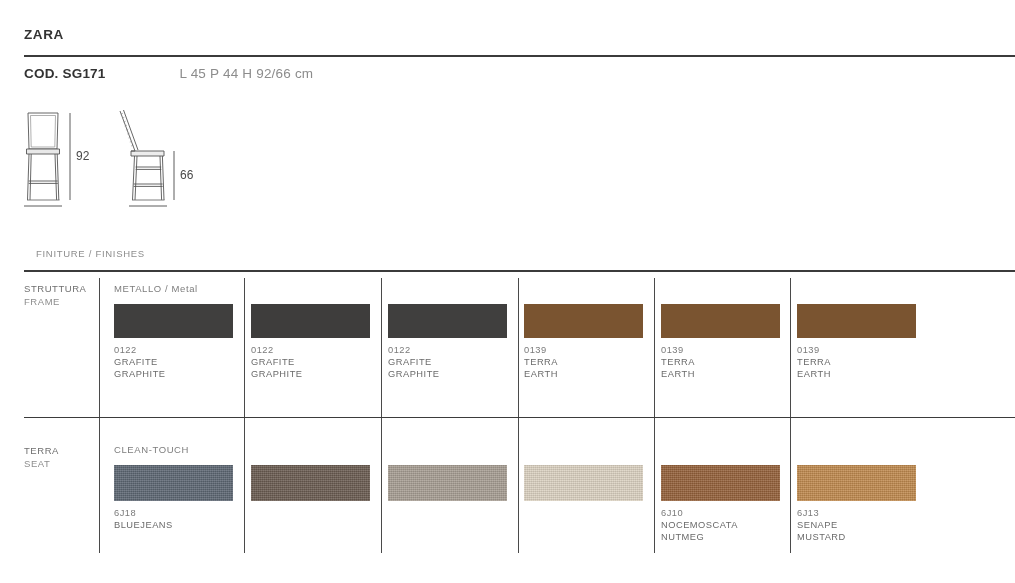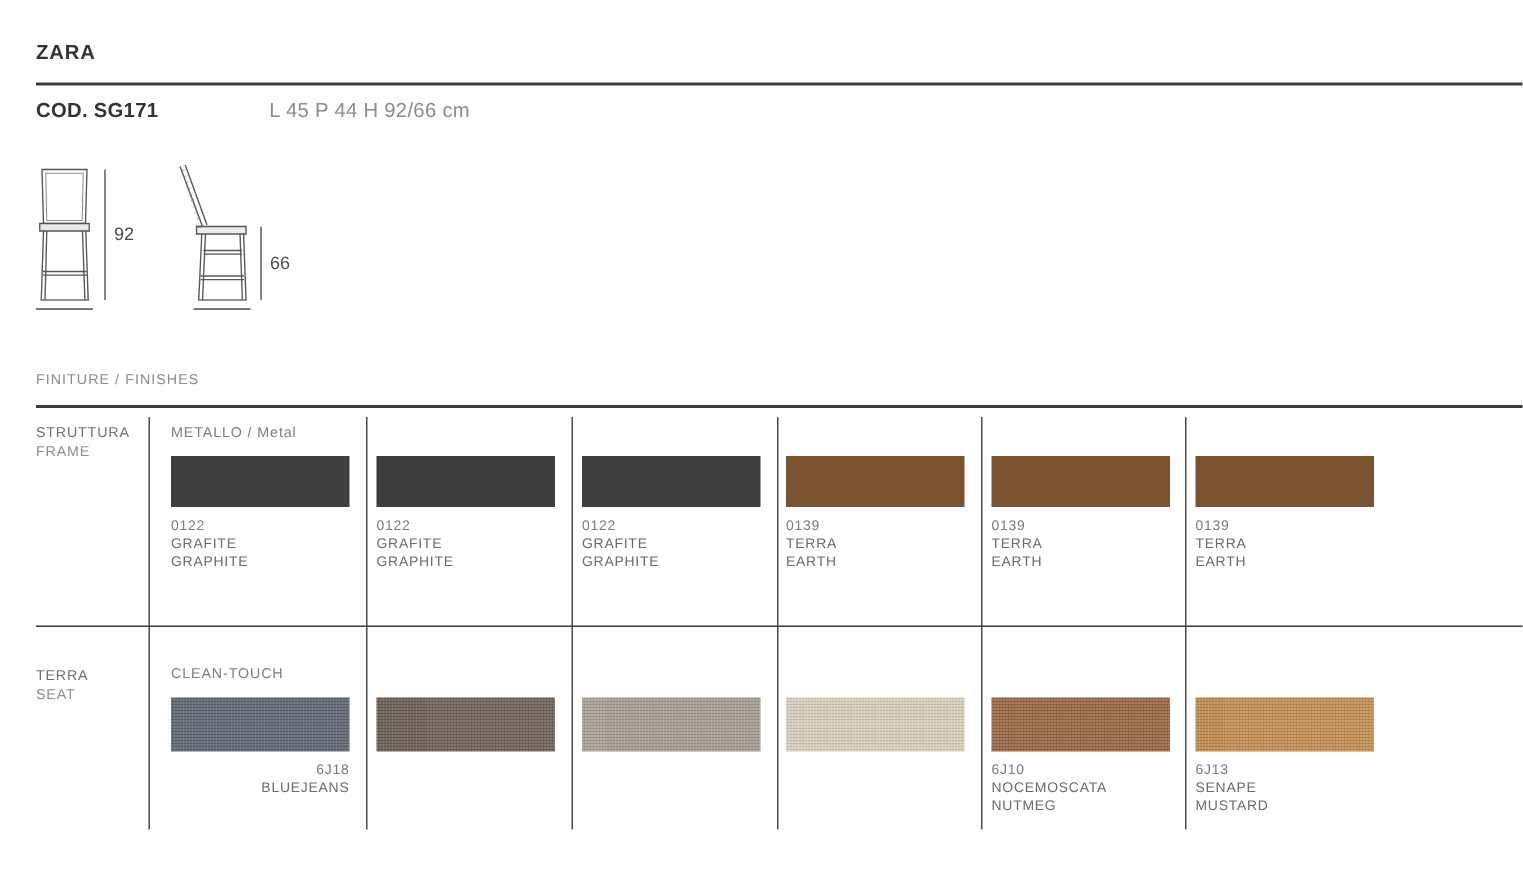--- a/index.html
+++ b/index.html
@@ -69,21 +69,21 @@
     width: 1015px;
     height: 110px;
   }
   .dwg { position: absolute; }
   .dwg-front { left: 14px; top: 5px; }
   .dwg-side  { left: 106px; top: 5px; }
 
   
   .finishes-label {
     position: absolute;
-    left: 24px;
+    left: 36px;
     top: 248px;
     font-size: 9.5px;
     letter-spacing: 0.7px;
     color: #8d8d8d;
   }
   .rule-finishes {
     position: absolute;
     left: 24px;
     top: 270px;
     width: 991px;
@@ -313,21 +313,21 @@
       <span class="cap-en">EARTH</span>
     </div>
   </div>
 
   <div class="row-label" style="top:445px;">
     <span>TERRA</span><br>
     <span class="lab-en">SEAT</span>
   </div>
   <div class="mat-heading" style="left:114px; top:444px;">CLEAN-TOUCH</div>
 
-  <div class="swatch-cell" style="left:114px; top:465px;text-align:right;">
+  <div class="swatch-cell" style="left:114px; top:465px;">
     <span class="swatch-seat fabric" style="background-color: rgb(93, 103, 115); background-image: repeating-linear-gradient(0deg, rgba(255, 255, 255, 0.1) 0px, rgba(255, 255, 255, 0.1) 1px, rgba(0, 0, 0, 0.07) 1px, rgba(0, 0, 0, 0.07) 2px), repeating-linear-gradient(90deg, rgba(255, 255, 255, 0.07) 0px, rgba(255, 255, 255, 0.07) 1px, rgba(0, 0, 0, 0.05) 1px, rgba(0, 0, 0, 0.05) 2px);"></span>
     <div class="swatch-caption">
       <span class="cap-code">6J18</span><br>
       <span class="cap-it">BLUEJEANS</span><br>
       <span class="cap-en"></span>
     </div>
   </div>
 
   <div class="swatch-cell" style="left:251px; top:465px;">
     <span class="swatch-seat fabric" style="background-color: rgb(106, 92, 81); background-image: repeating-linear-gradient(0deg, rgba(255, 255, 255, 0.1) 0px, rgba(255, 255, 255, 0.1) 1px, rgba(0, 0, 0, 0.07) 1px, rgba(0, 0, 0, 0.07) 2px), repeating-linear-gradient(90deg, rgba(255, 255, 255, 0.07) 0px, rgba(255, 255, 255, 0.07) 1px, rgba(0, 0, 0, 0.05) 1px, rgba(0, 0, 0, 0.05) 2px);"></span>

